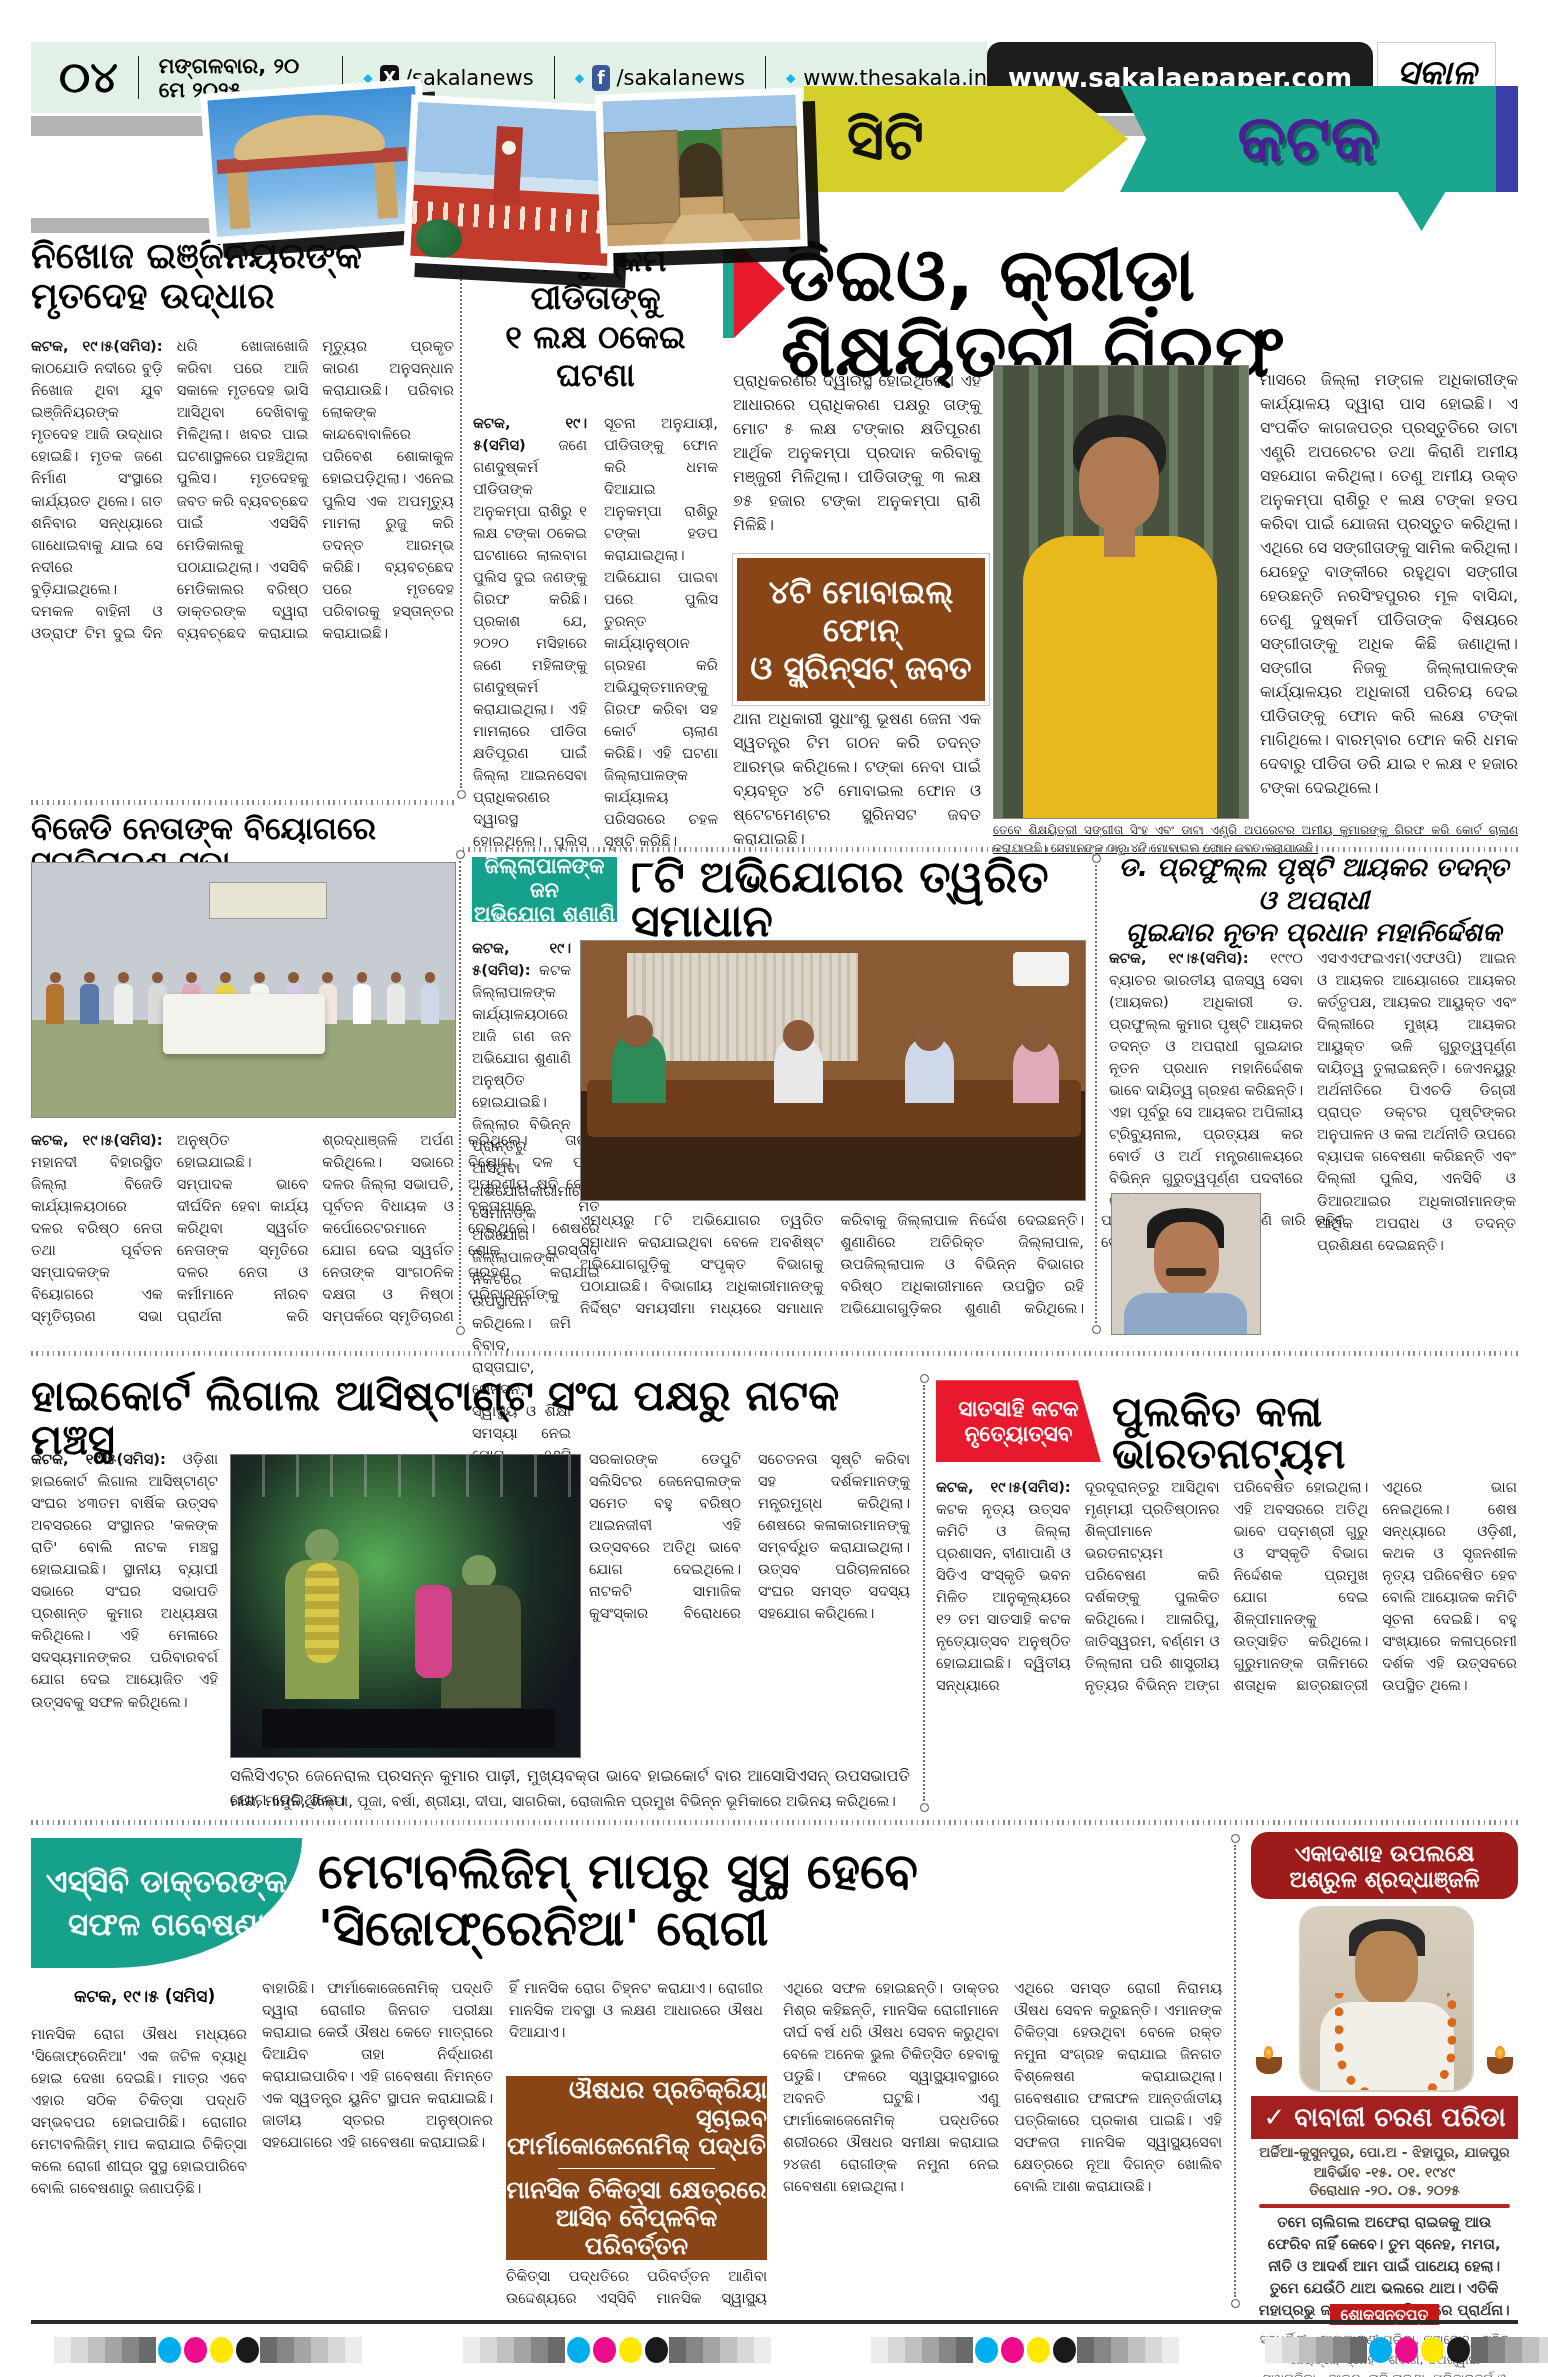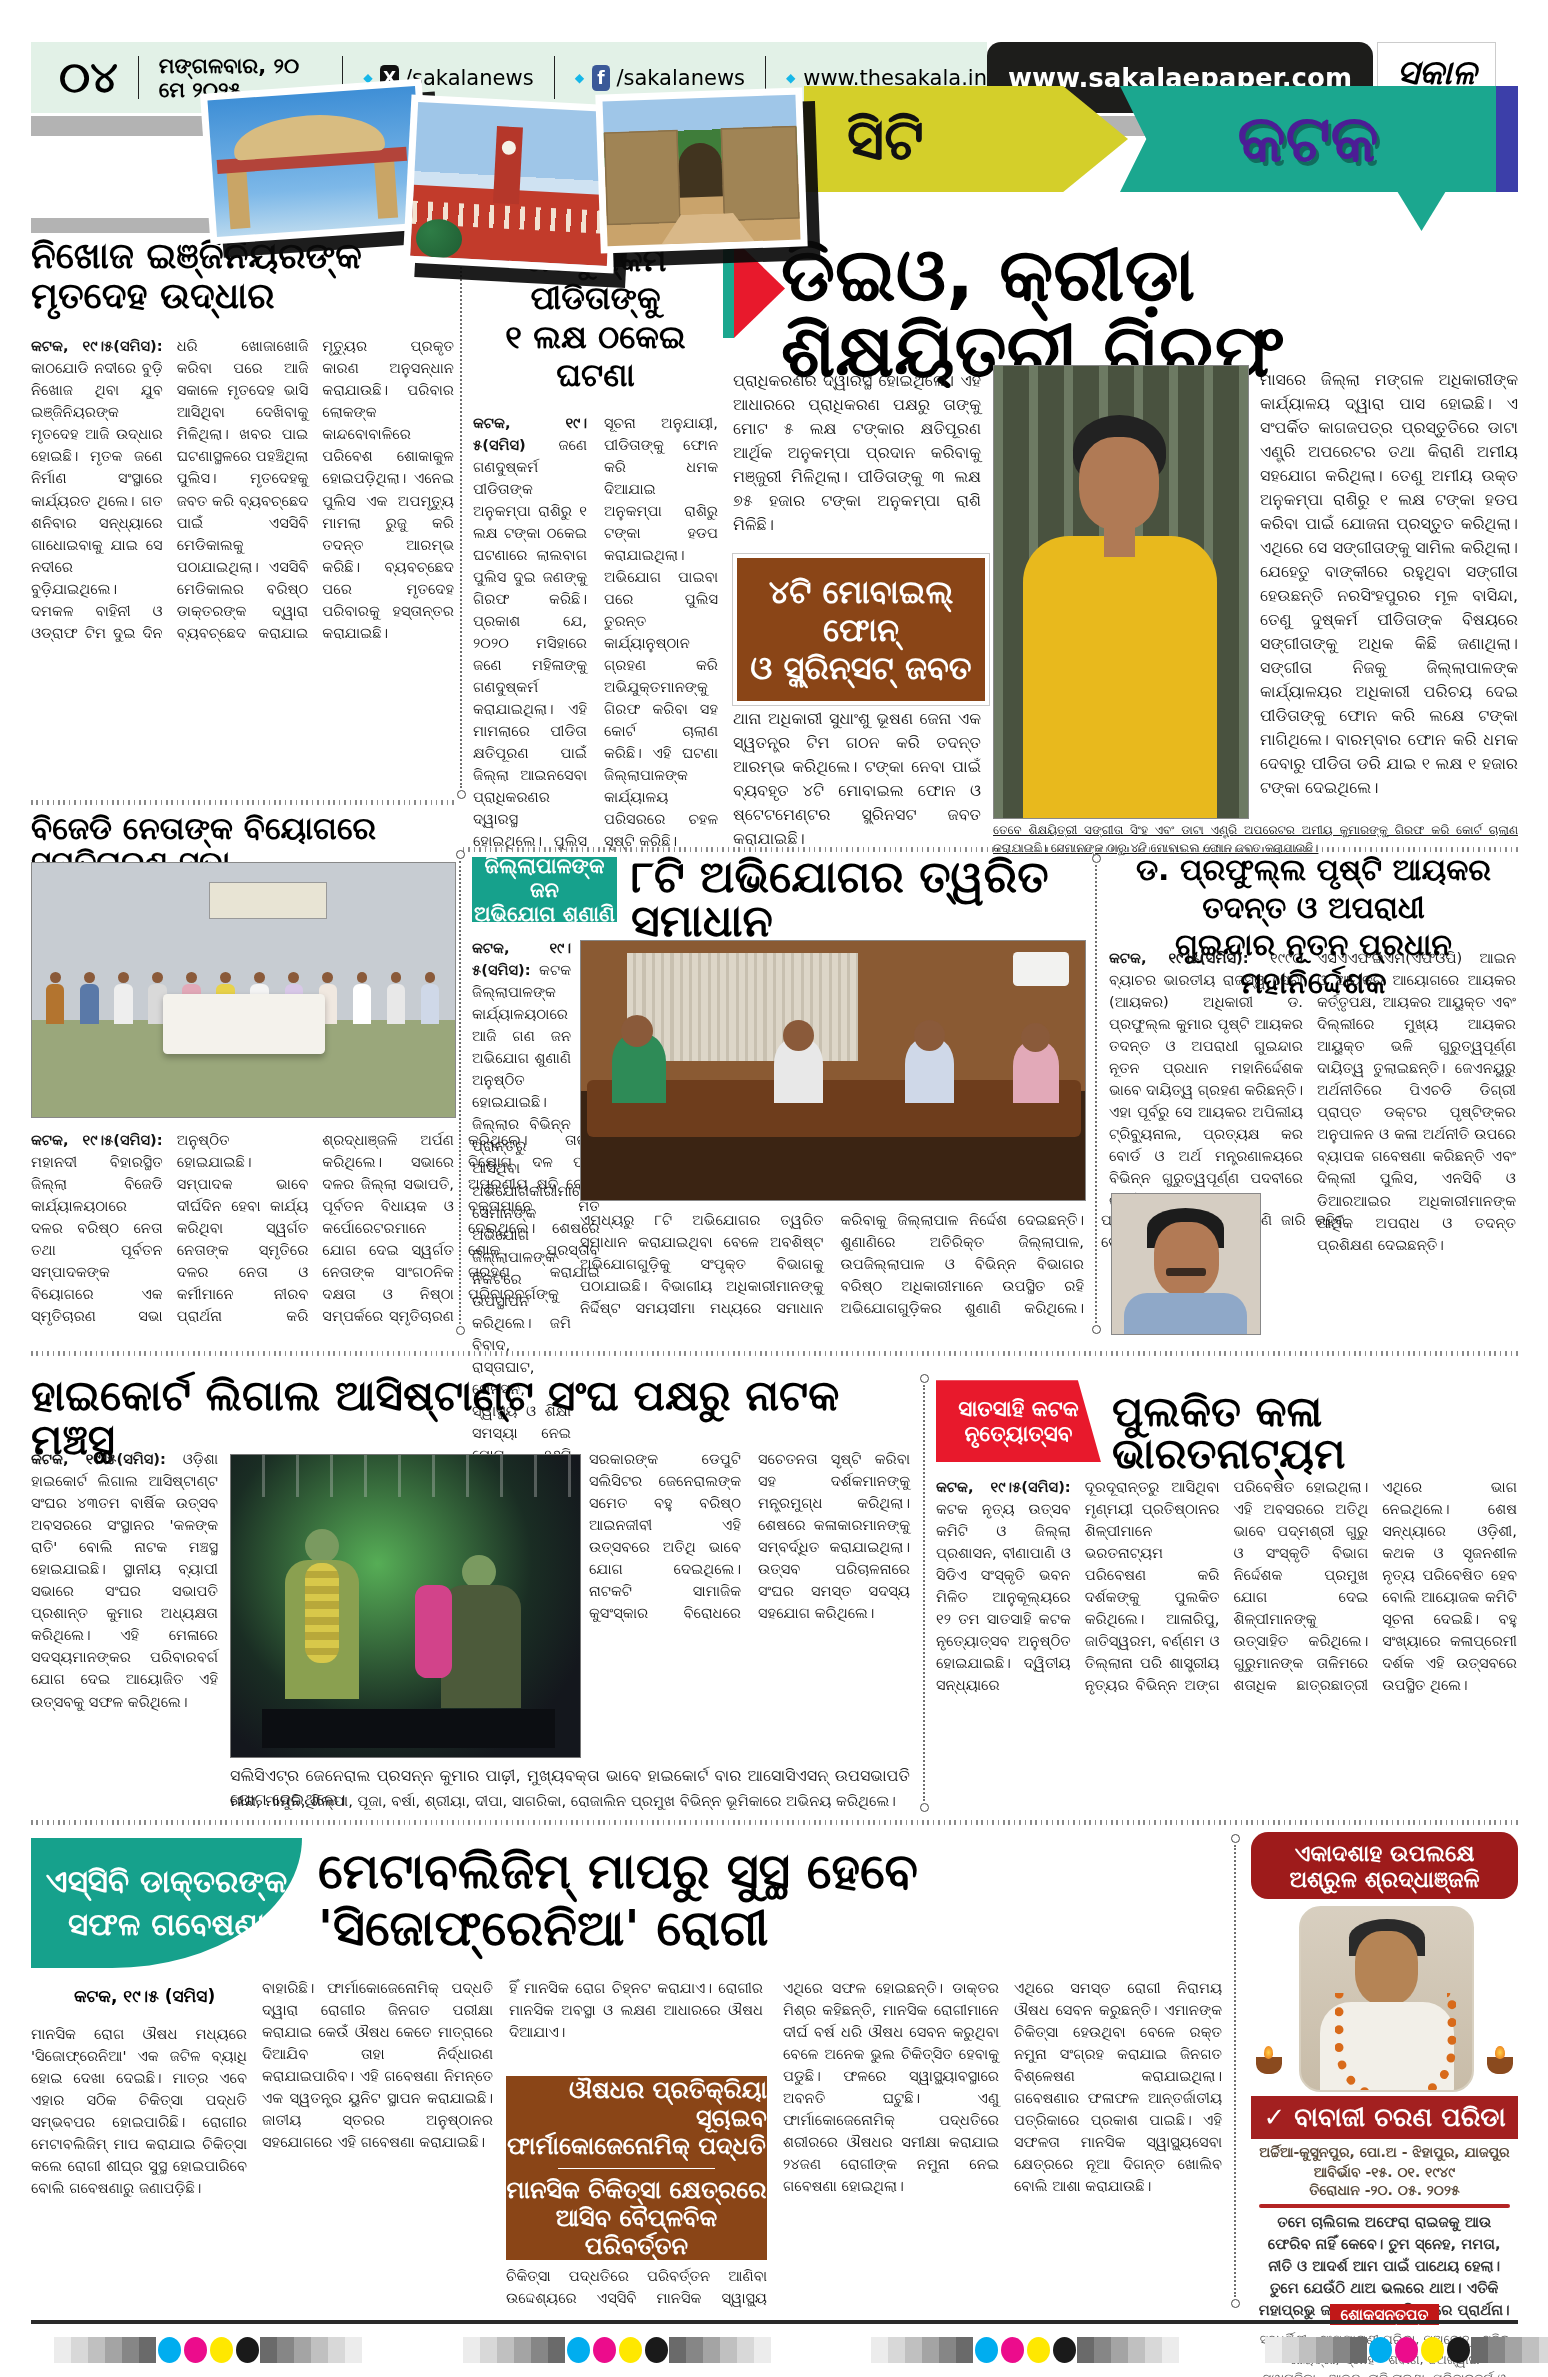--- a/index.html
+++ b/index.html
@@ -231,21 +231,21 @@
       <div class="ab" style="left:324px;top:97px;width:49px;height:65px;background:#cfd8e8;border-radius:40% 40% 0 0;"></div>
       <div class="ab" style="left:333px;top:79px;width:31px;height:31px;border-radius:50%;background:#8a5a3a;"></div>
       <div class="ab" style="left:432px;top:100px;width:46px;height:62px;background:#e2a9b8;border-radius:40% 40% 0 0;"></div>
       <div class="ab" style="left:440px;top:82px;width:29px;height:29px;border-radius:50%;background:#8a5a3a;"></div>
     </div>
     <div class="bt cols2" style="position:absolute;left:108px;top:355px;width:504px;height:123px;font-size:14.7px;">ଏମଧ୍ୟରୁ ୮ଟି ଅଭିଯୋଗର ତ୍ୱରିତ ସମାଧାନ କରାଯାଇଥିବା ବେଳେ ଅବଶିଷ୍ଟ ଅଭିଯୋଗଗୁଡ଼ିକୁ ସଂପୃକ୍ତ ବିଭାଗକୁ ପଠାଯାଇଛି। ବିଭାଗୀୟ ଅଧିକାରୀମାନଙ୍କୁ ନିର୍ଦ୍ଦିଷ୍ଟ ସମୟସୀମା ମଧ୍ୟରେ ସମାଧାନ କରିବାକୁ ଜିଲ୍ଲାପାଳ ନିର୍ଦ୍ଦେଶ ଦେଇଛନ୍ତି। ଶୁଣାଣିରେ ଅତିରିକ୍ତ ଜିଲ୍ଲାପାଳ, ଉପଜିଲ୍ଲାପାଳ ଓ ବିଭିନ୍ନ ବିଭାଗର ବରିଷ୍ଠ ଅଧିକାରୀମାନେ ଉପସ୍ଥିତ ରହି ଅଭିଯୋଗଗୁଡ଼ିକର ଶୁଣାଣି କରିଥିଲେ। ପ୍ରତି ସୋମବାର ଏହି ଶୁଣାଣି ଜାରି ରହିବ ବୋଲି ସୂଚନା ଦିଆଯାଇଛି।</div>
   </div>
   <div class="ab vsep" style="left:1095px;top:865px;height:458px;"></div>
 
   <div class="ab" style="left:1109px;top:851px;width:409px;height:484px;">
-    <div class="hl" style="font-size:30px;line-height:1.25;text-align:center;">
+    <div class="hl" style="font-size:26px;line-height:1.25;text-align:center;font-style:italic;">
       <div>ଡ. ପ୍ରଫୁଲ୍ଲ ପୃଷ୍ଟି ଆୟକର ତଦନ୍ତ ଓ ଅପରାଧୀ</div>
       <div>ଗୁଇନ୍ଦାର ନୂତନ ପ୍ରଧାନ ମହାନିର୍ଦ୍ଦେଶକ</div>
     </div>
     <div class="bt" style="position:absolute;left:0;top:96px;width:194px;font-size:14.7px;"><span class="by">କଟକ, ୧୯।୫(ସମିସ):</span> <span>୧୯୯୦ ବ୍ୟାଚର ଭାରତୀୟ ରାଜସ୍ୱ ସେବା (ଆୟକର) ଅଧିକାରୀ ଡ. ପ୍ରଫୁଲ୍ଲ କୁମାର ପୃଷ୍ଟି ଆୟକର ତଦନ୍ତ ଓ ଅପରାଧୀ ଗୁଇନ୍ଦାର ନୂତନ ପ୍ରଧାନ ମହାନିର୍ଦ୍ଦେଶକ ଭାବେ ଦାୟିତ୍ୱ ଗ୍ରହଣ କରିଛନ୍ତି। ଏହା ପୂର୍ବରୁ ସେ ଆୟକର ଅପିଲୀୟ ଟ୍ରିବ୍ୟୁନାଲ, ପ୍ରତ୍ୟକ୍ଷ କର ବୋର୍ଡ ଓ ଅର୍ଥ ମନ୍ତ୍ରଣାଳୟରେ ବିଭିନ୍ନ ଗୁରୁତ୍ୱପୂର୍ଣ୍ଣ ପଦବୀରେ କାର୍ଯ୍ୟ କରିଛନ୍ତି।</span></div>
     <div class="ab" style="left:1.5px;top:342px;width:148px;height:140px;border:0.8px solid #888;background:#d5cdc2;overflow:hidden;">
       <div class="ab" style="left:35px;top:14px;width:77px;height:40px;background:#1c1c1c;border-radius:50% 50% 0 0;"></div>
       <div class="ab" style="left:42px;top:28px;width:65px;height:74px;background:#b27a55;border-radius:42%;"></div>
       <div class="ab" style="left:54px;top:74px;width:40px;height:7.7px;background:#3a2a20;border-radius:3.1px;"></div>
       <div class="ab" style="left:12.3px;top:99px;width:123px;height:42px;background:#8fa8c8;border-radius:23px 23px 0 0;"></div>
     </div>

